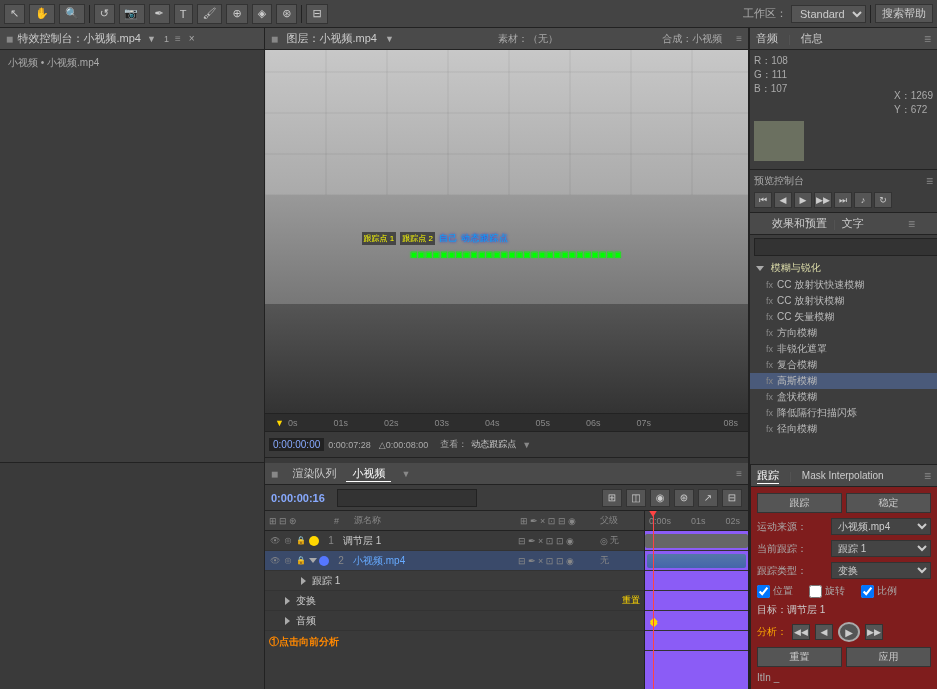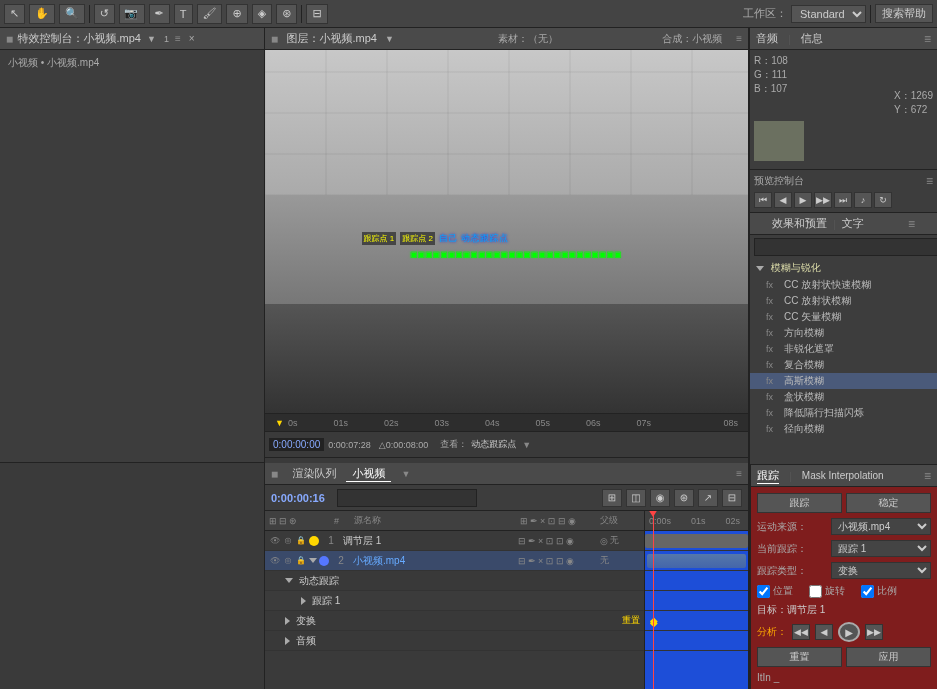--- a/index.html
+++ b/index.html
@@ -249,21 +249,21 @@
       padding: 2px 6px;
       cursor: pointer;
     }
     .effect-item {
       font-size: 10px;
       color: #bbb;
       padding: 1px 16px;
       cursor: pointer;
       display: flex;
       align-items: center;
-      gap: 11px;
+      gap: 4px;
     }
     .effect-item.selected {
       background: #4a5a7a;
     }
     .effect-icon {
       color: #888;
       font-size: 9px;
     }
 
     
@@ -402,21 +402,21 @@
       background: #3b3b3b;
     }
     .keyframe-yellow {
       color: #ffd700;
       font-size: 9px;
     }
     
     
     .tracks-area {
       flex: 1;
-      background: #1d4ed8;
+      background: #8b5cf6;
       overflow: hidden;
       position: relative;
     }
     .track-header-row {
       height: 20px;
       background: #404040;
       border-bottom: 1px solid #222;
       display: flex;
       align-items: center;
       padding: 0 4px;
@@ -826,41 +826,40 @@
             <div class="color-dot layer-color-blue"></div>
             <div class="layer-num">2</div>
             <div class="layer-name blue">小视频.mp4</div>
             <div style="flex:1;"></div>
             <div style="width:80px;display:flex;gap:2px;align-items:center;font-size:9px;color:#888;">⊟ ✒ × ⊡ ⊡ ◉</div>
             <div style="width:40px;display:flex;align-items:center;gap:2px;">
               <span style="font-size:9px;color:#888;">无</span>
             </div>
           </div>
 
-          <div class="layer-row sublayer" style="padding-left:20px;">
-            <span class="triangledown"></span>
-            <span style="margin-left:4px;font-size:10px;color:#ccc;">动态跟踪</span>
-          </div>
 
           <div class="layer-row sublayer2" style="padding-left:36px;">
             <span class="triangleright"></span>
             <span style="margin-left:4px;font-size:10px;color:#ccc;">跟踪 1</span>
           </div>
 
           <div class="layer-row sublayer" style="padding-left:20px;">
             <span class="triangleright"></span>
             <span style="margin-left:4px;font-size:10px;color:#ccc;flex:1;">变换</span>
             <span class="keyframe-yellow">重置</span>
           </div>
 
           <div class="layer-row sublayer" style="padding-left:20px;">
             <span class="triangleright"></span>
             <span style="margin-left:4px;font-size:10px;color:#ccc;">音频</span>
           </div>
 
+          <div style="padding:4px;font-size:10px;color:#ff8800;font-weight:bold;">
+            ①点击向前分析
+          </div>
         </div>
 
         <div class="tracks-area">
           <div class="track-header-row">
             <span>0:00s</span>
             <span>01s</span>
             <span>02s</span>
           </div>
           <div class="track-rows">
 

